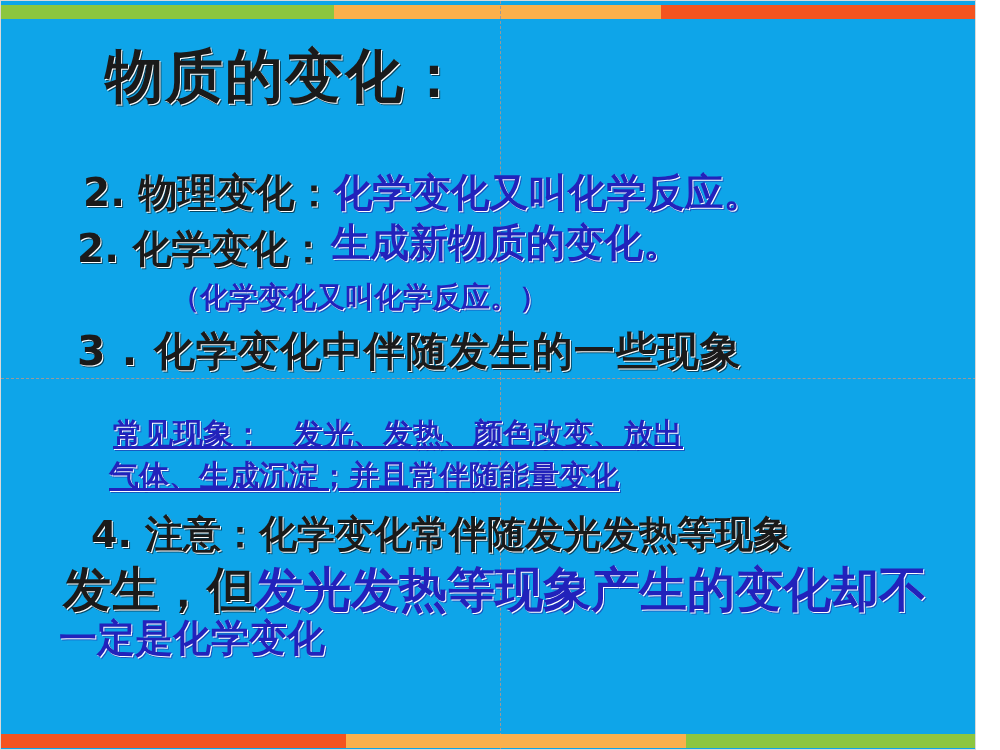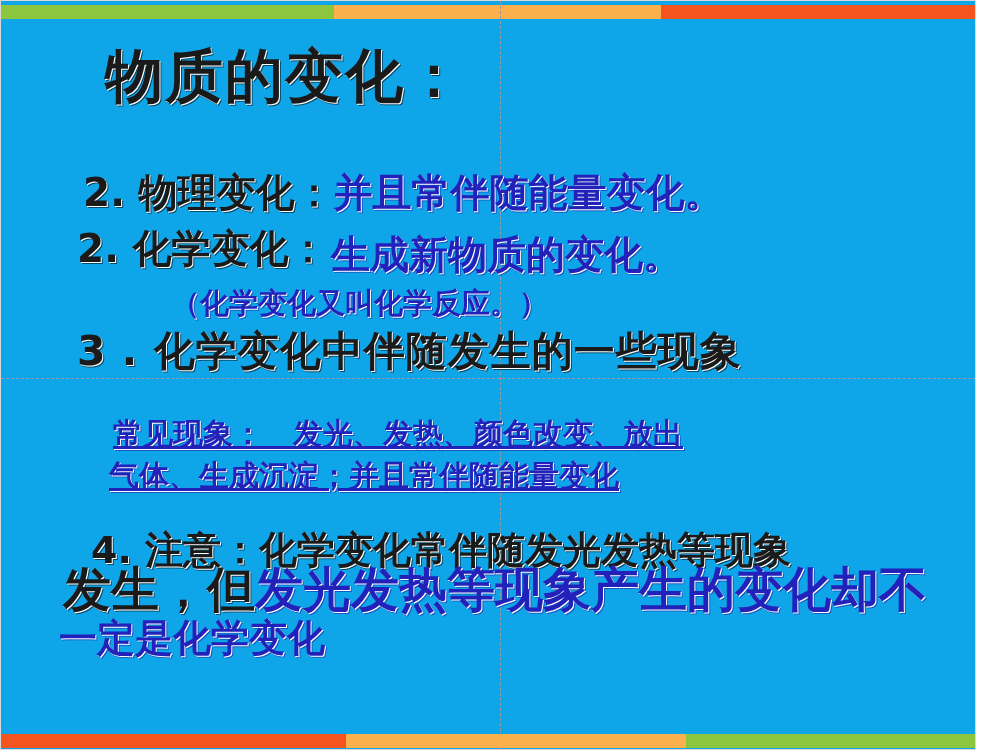--- a/index.html
+++ b/index.html
@@ -79,28 +79,28 @@
   .title {
     left: 104px;
     top: 46px;
     font-size: 58px;
     font-weight: 700;
     letter-spacing: 2px;
   }
 
   .line-1 { left: 82px;  top: 172px; font-size: 39px; font-weight: 700; }
   .line-2 { left: 76px;  top: 228px; font-size: 39px; font-weight: 700; }
-  .line-2b{ left: 330px; top: 222px; font-size: 39px; font-weight: 700; margin-top: 12px; }
-  .line-paren { left: 170px; top: 282px; font-size: 29px; font-weight: 700; margin-top: 6px; }
+  .line-2b{ left: 330px; top: 222px; font-size: 39px; font-weight: 700; }
+  .line-paren { left: 170px; top: 282px; font-size: 29px; font-weight: 700; }
   .line-3 { left: 76px;  top: 330px; font-size: 41px; font-weight: 700; letter-spacing: 1px; }
 
   .line-c1 { left: 112px; top: 418px; font-size: 30px; font-weight: 700; }
   .line-c2 { left: 108px; top: 460px; font-size: 30px; font-weight: 700; text-align: right; }
 
-  .line-4  { left: 90px; top: 514px; font-size: 38px; font-weight: 700; margin-top: 16px; }
+  .line-4  { left: 90px; top: 514px; font-size: 38px; font-weight: 700; }
   .line-4b { left: 62px; top: 564px; font-size: 48px; font-weight: 700; }
   .line-4c { left: 58px; top: 618px; font-size: 38px; font-weight: 700; }
 
   .seg { display: inline; }
 </style>
 </head>
 <body>
 
 <div id="slide">
 
@@ -109,21 +109,21 @@
     <div class="cb-seg" style="width:327px;background:#fbb04c;"></div>
     <div class="cb-seg" style="width:340px;background:#f4541f;"></div>
   </div>
 
   <div class="guide vertical"></div>
   <div class="guide horizontal"></div>
 
   <div class="txt title black">物质的变化：</div>
 
   <div class="txt line-1">
-    <span class="seg black">2. 物理变化：</span><span class="seg blue">并且常伴随能量变化。</span>
+    <span class="seg black">2. 物理变化：</span><span class="seg blue">化学变化又叫化学反应。</span>
   </div>
 
   <div class="txt line-2 black">2. 化学变化：</div>
   <div class="txt line-2b blue">生成新物质的变化。</div>
   <div class="txt line-paren blue">（化学变化又叫化学反应。）</div>
 
   <div class="txt line-3 black">3 . 化学变化中伴随发生的一些现象</div>
 
   <div class="txt line-c1 blue serif">常见现象：　发光、发热、颜色改变、放出</div>
   <div class="txt line-c2 blue serif">气体、生成沉淀；并且常伴随能量变化</div>

